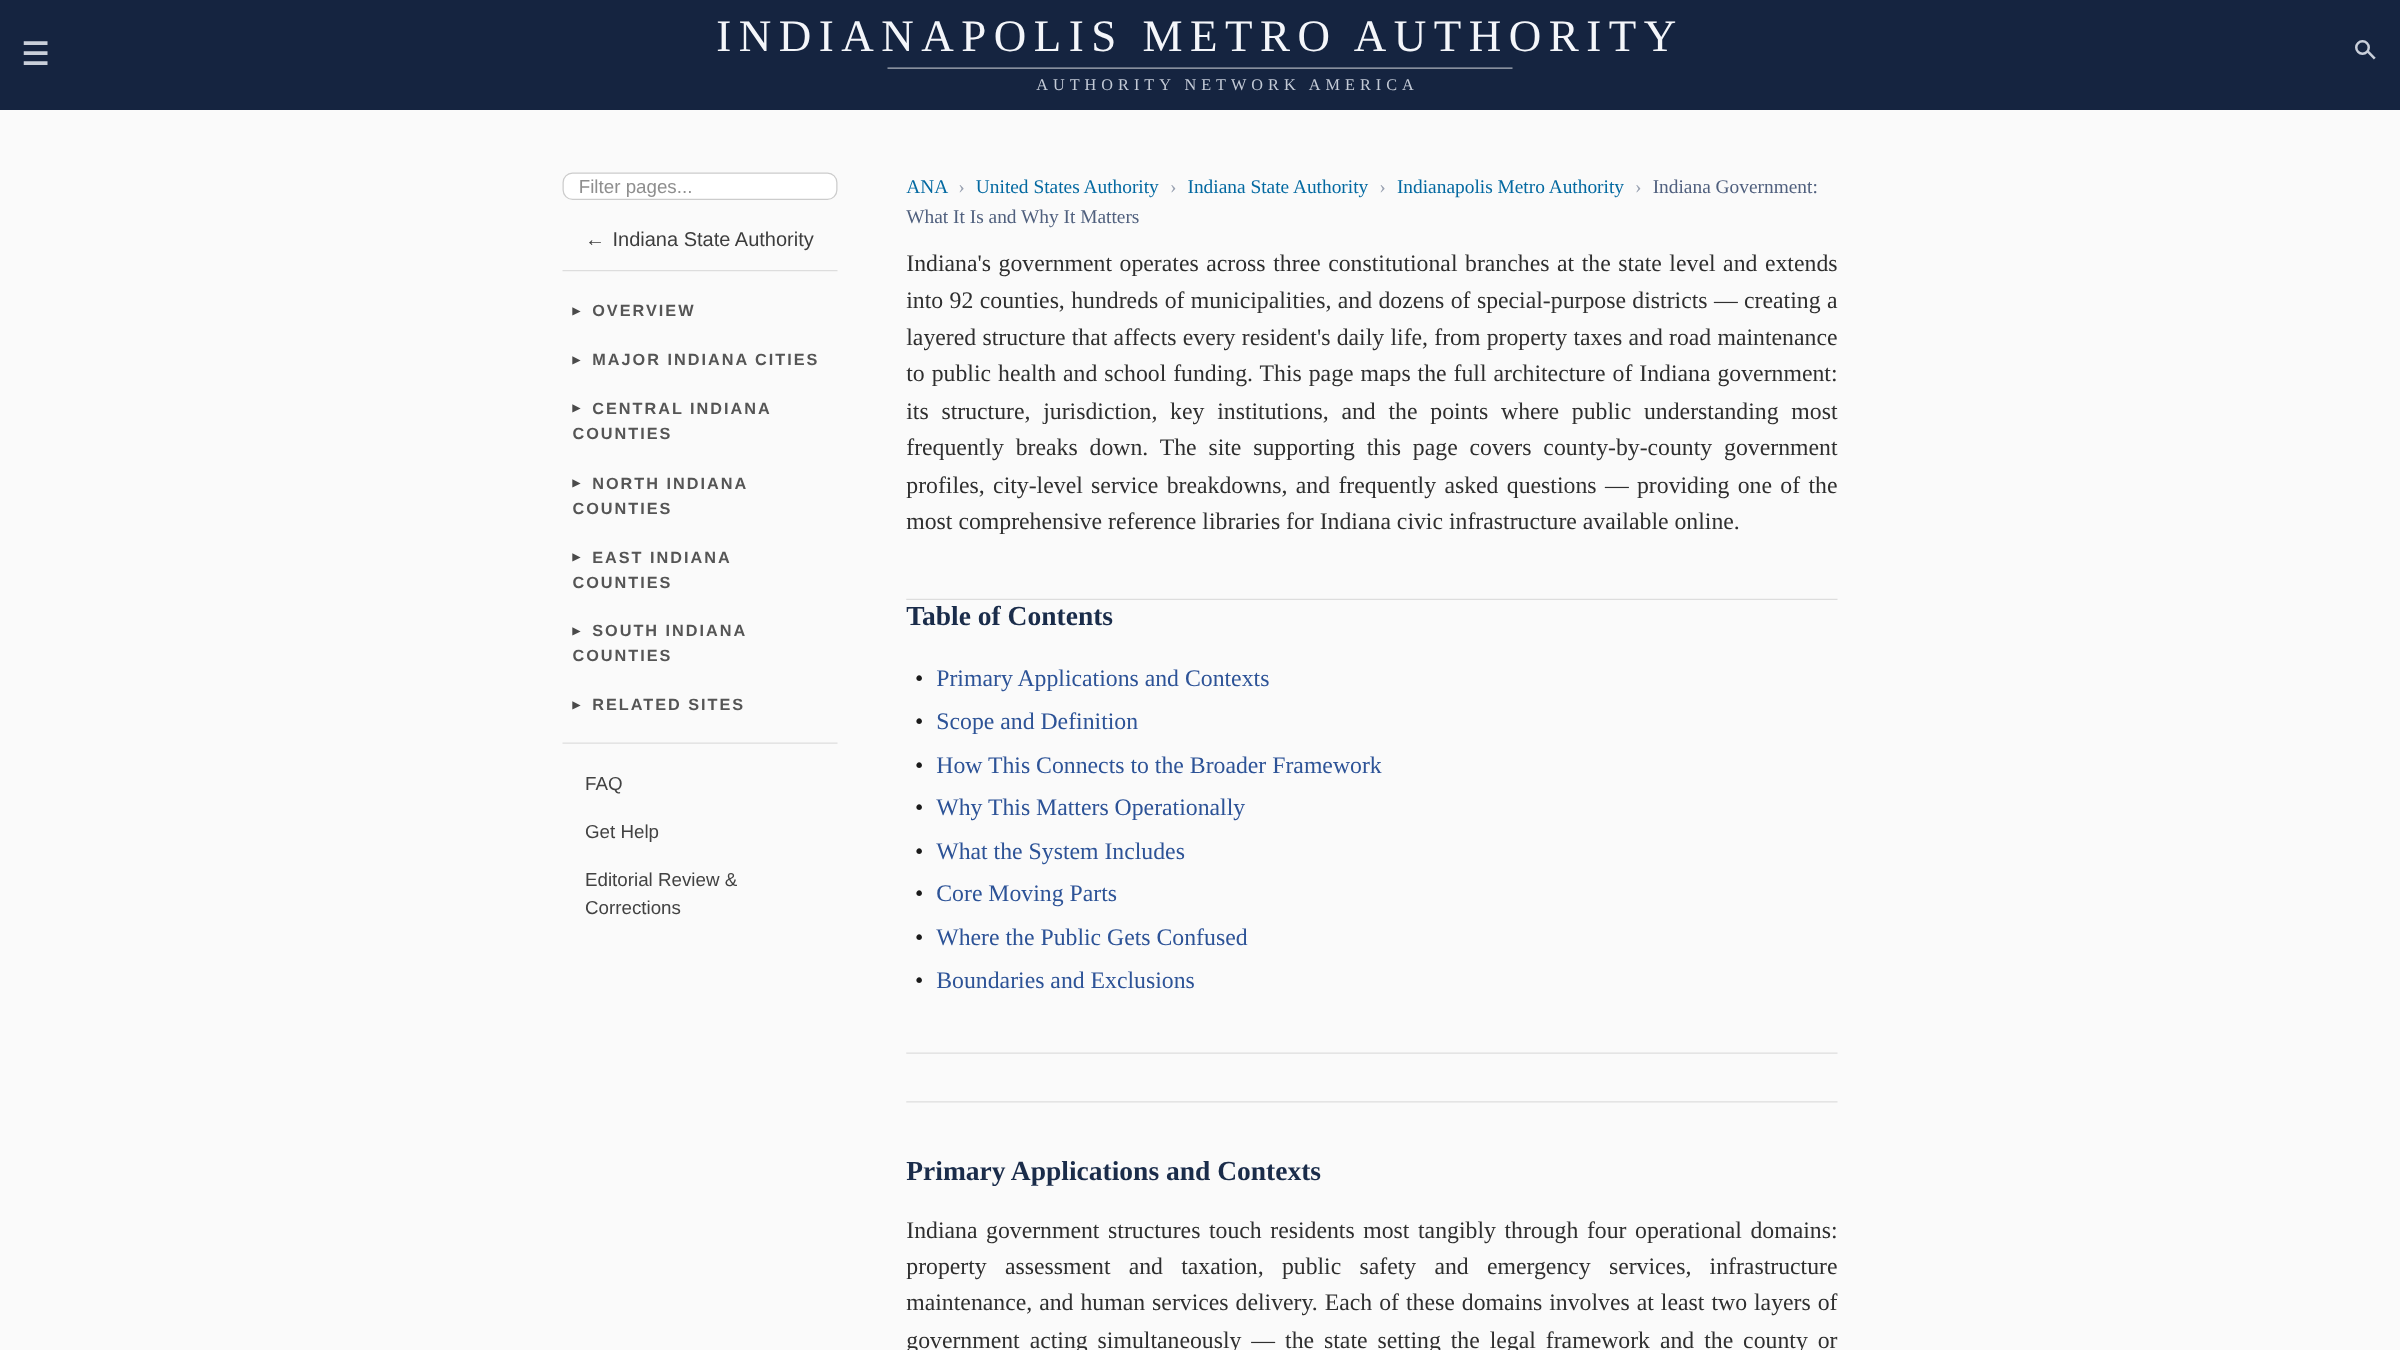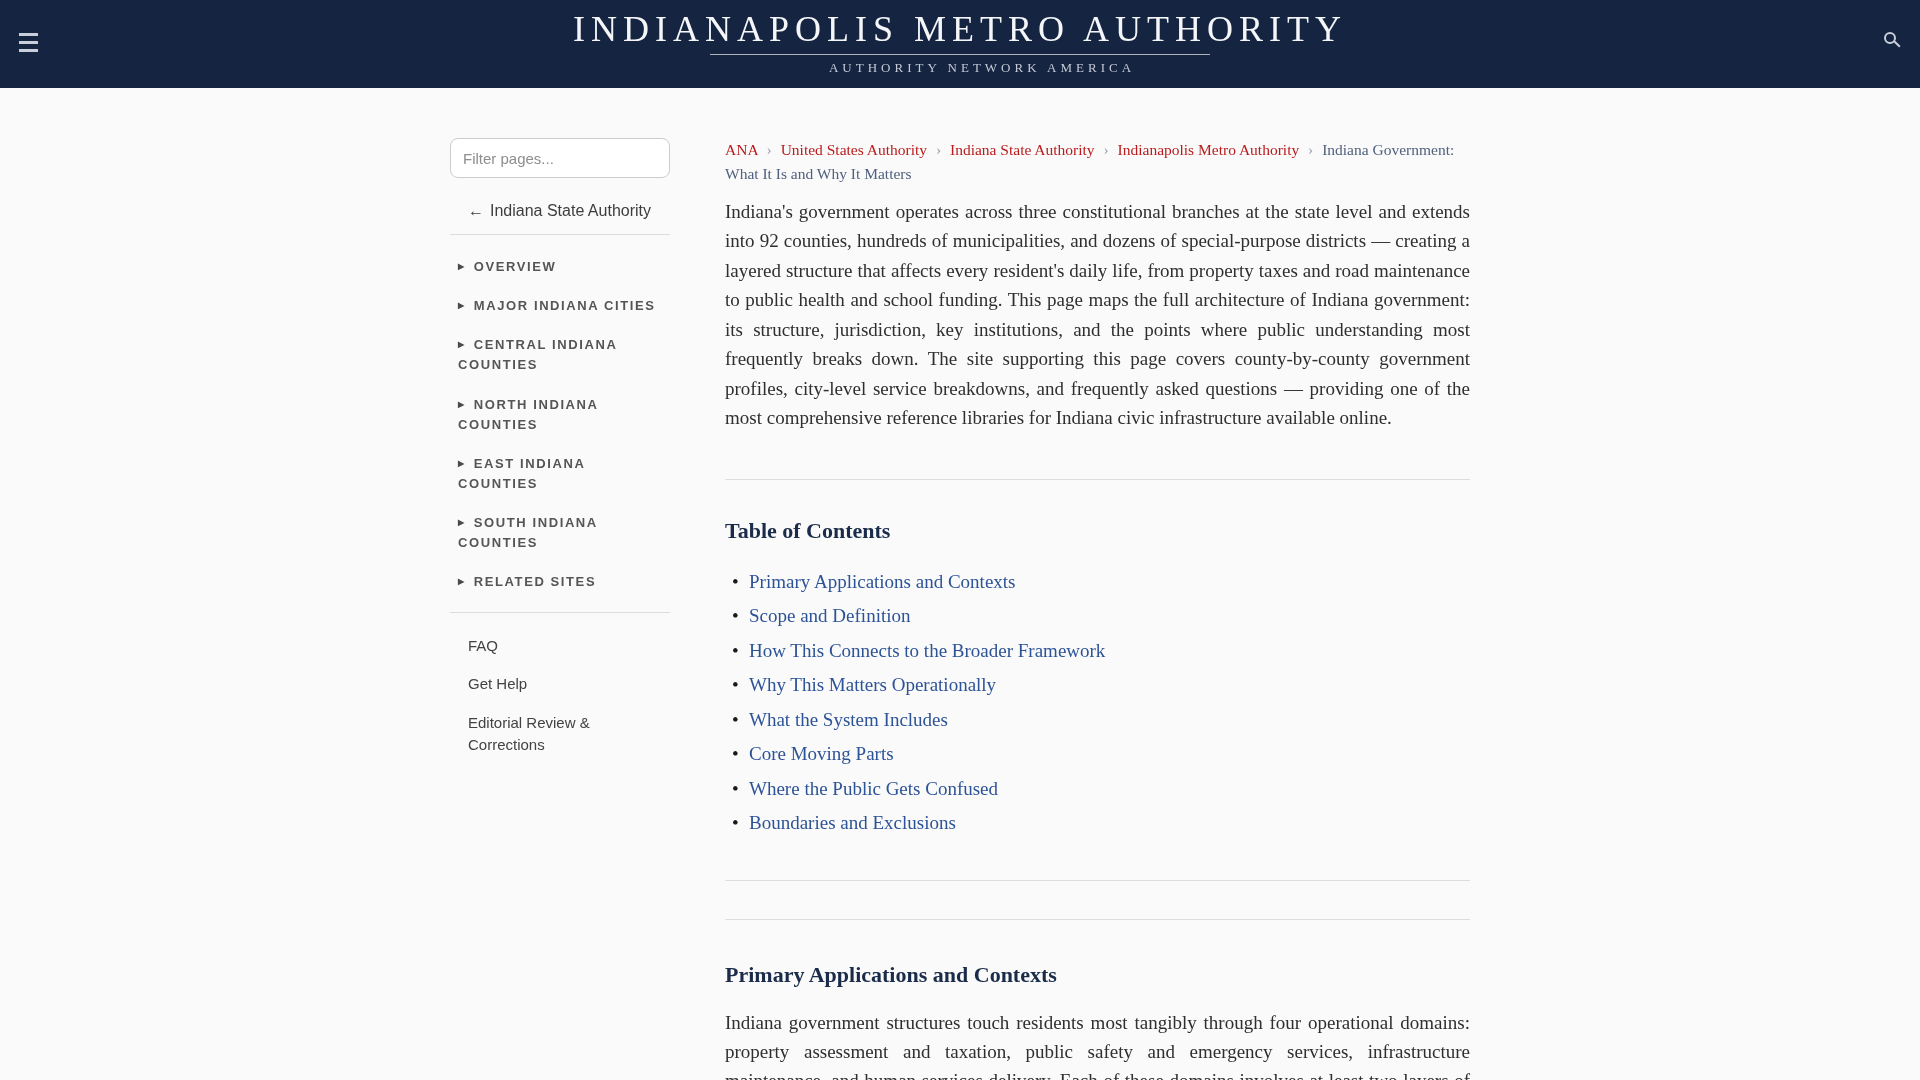--- a/index.html
+++ b/index.html
@@ -72,21 +72,21 @@
     margin:0 auto;
     display:flex;
     gap:55px;
     padding-top:50px;
   }
   .sidebar { width:220px; flex-shrink:0; }
   .content { width:745px; }
 
   
   .filter-input {
-    width:220px; height:40px;
+    width:220px; height:22px;
     border:1px solid #ccc; border-radius:8px;
     background:#fff;
     padding:4px 12px;
     font-family:"Liberation Sans", sans-serif;
     font-size:15px; color:#333;
     outline:none;
   }
   .filter-input::placeholder { color:#8e8e8e; }
   .back-link {
     display:block;
@@ -125,21 +125,21 @@
   }
 
   
   .breadcrumb {
     font-family:"Liberation Serif", serif;
     font-size:15.5px;
     line-height:1.55;
     color:#5d6c8d;
   }
   .breadcrumb a {
-    color:#b91c1c; text-decoration:none; cursor:pointer;
+    color:#0369a1; text-decoration:none; cursor:pointer;
   }
   .breadcrumb .sep { color:#98a0b0; margin:0 5px; }
   .breadcrumb .current { color:#50607e; }
 
   .body-text {
     font-family:"Liberation Serif", serif;
     font-size:19px;
     line-height:1.55;
     color:#2f2f2f;
     text-align:justify;
@@ -148,21 +148,21 @@
   .content hr {
     border:none; border-top:1px solid #ddd;
   }
   .hr-after-intro { margin-top:46px; }
   .toc-heading, .section-heading {
     font-family:"Liberation Serif", serif;
     font-size:22px;
     font-weight:bold;
     color:#1a2c4a;
   }
-  .toc-heading { margin-top:38px; margin-bottom:24px; }
+  .toc-heading { margin-bottom:24px; }
   .toc-list {
     list-style:none;
     padding-left:24px;
   }
   .toc-list li {
     position:relative;
     font-family:"Liberation Serif", serif;
     font-size:19px;
     line-height:1.5;
     margin-bottom:6px;

